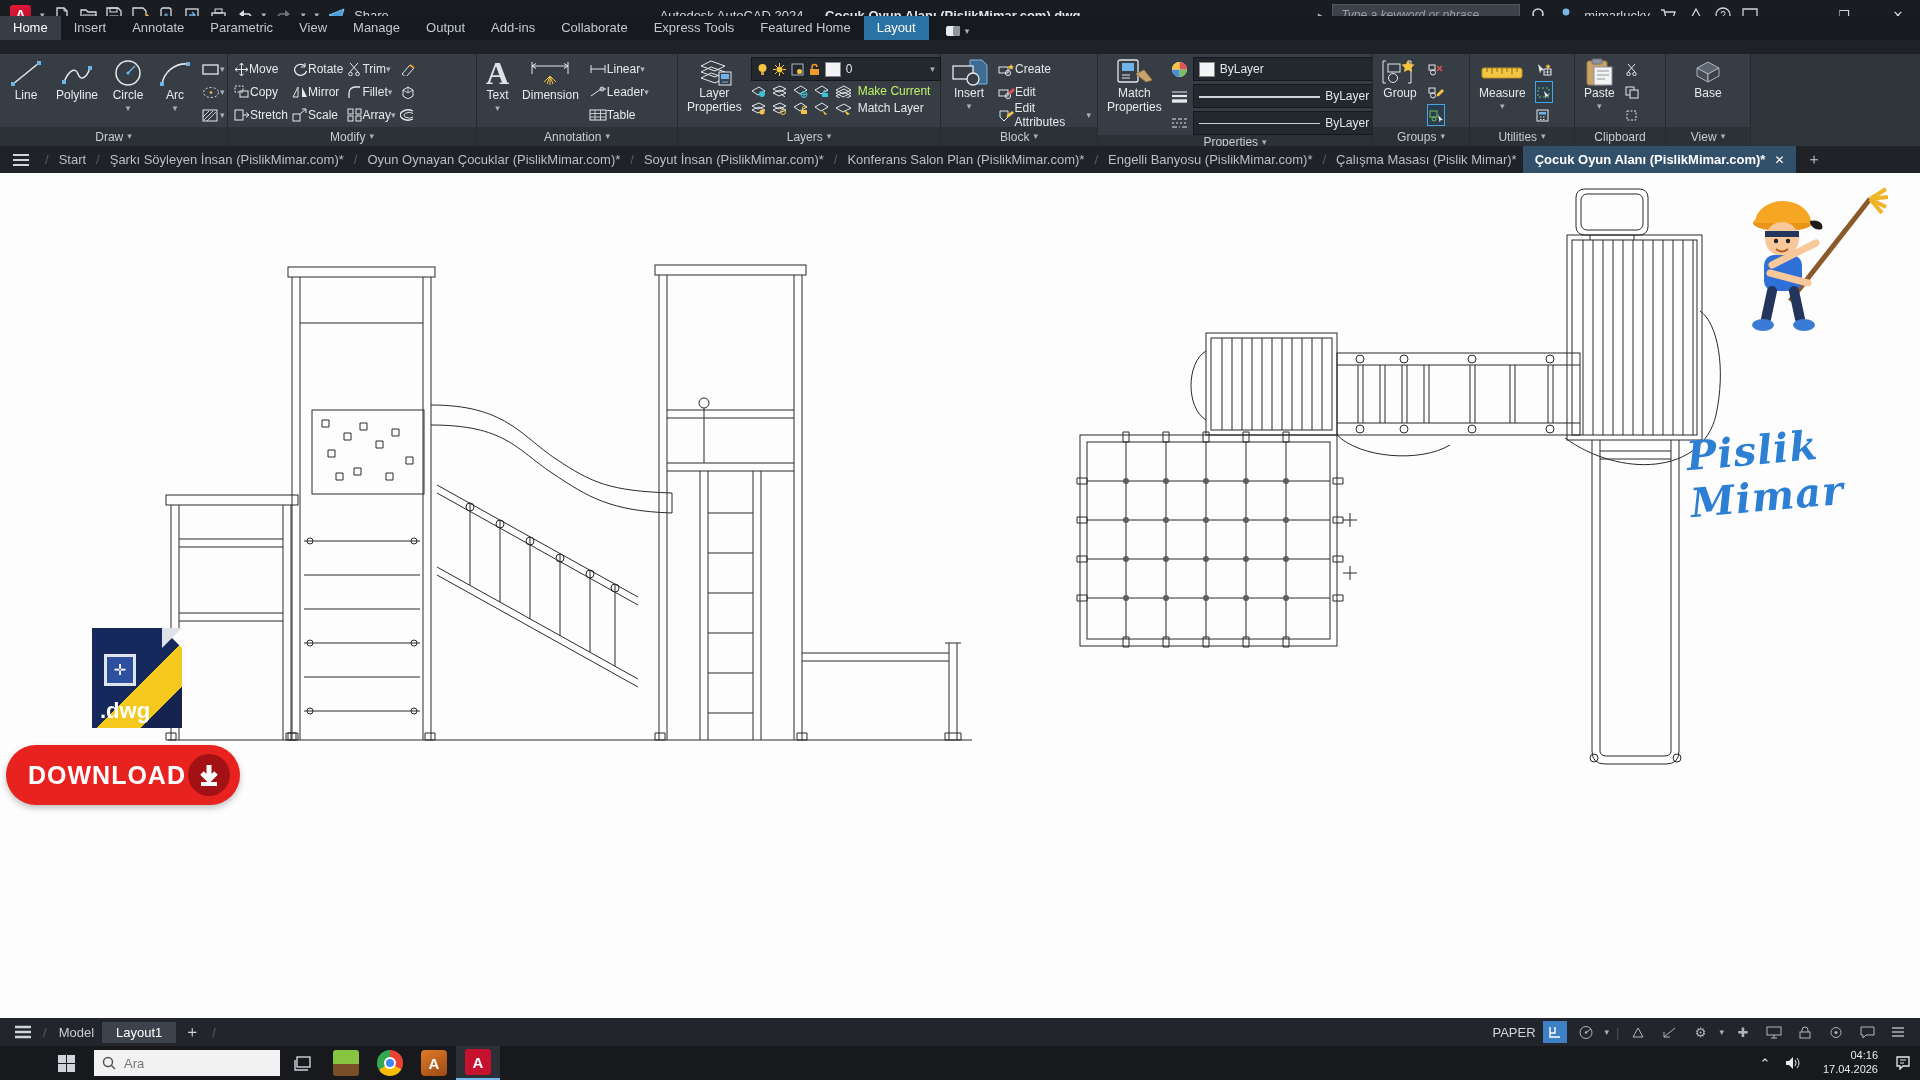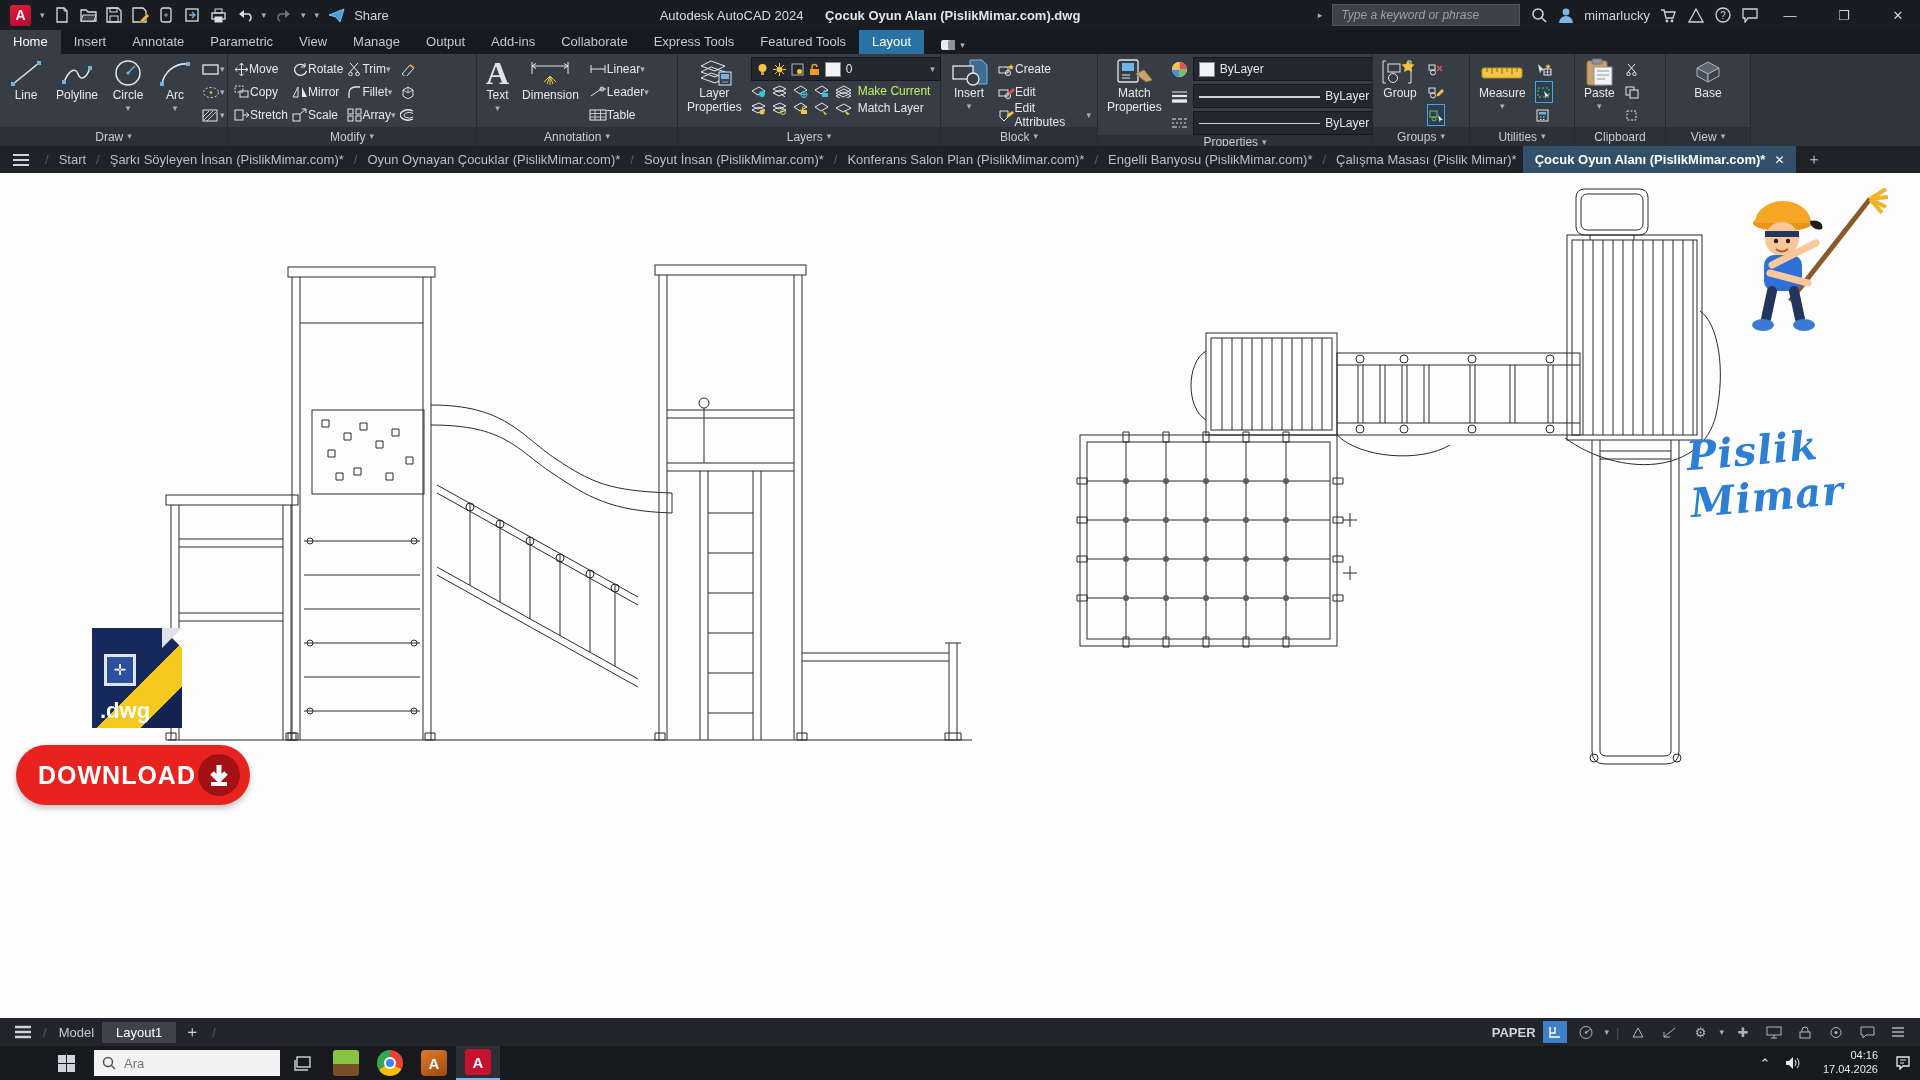--- a/index.html
+++ b/index.html
@@ -14,21 +14,21 @@
   .alogo{width:21px;height:21px;border-radius:3px;background:linear-gradient(160deg,#e51937,#b00d2e);
          color:#fff;font-weight:bold;font-size:14px;display:flex;align-items:center;justify-content:center;}
   .ttl{position:absolute;left:560px;width:620px;text-align:center;color:#d6dade;white-space:nowrap;}
   .ttl b{font-weight:bold;color:#e3e7ea;margin-left:18px;}
   .tright{position:absolute;right:0;top:0;height:30px;display:flex;align-items:center;gap:10px;padding-right:0;}
   .searchbox{width:170px;height:20px;background:#3c4249;border:1px solid #50565e;color:#9aa1a9;
              font-style:italic;font-size:12px;padding:0 8px;font-family:"Liberation Sans",sans-serif;}
   .searchbox::placeholder{color:#9aa1a9;}
   .winbtn{width:44px;height:30px;display:flex;align-items:center;justify-content:center;color:#cfd4da;font-size:13px;}
   
-  #ribbontabs{top:30px;height:24px;background:#16191d;display:flex;align-items:flex-end;color:#c3c9d0;font-size:13px;}
+  #ribbontabs{top:16px;height:24px;background:#16191d;display:flex;align-items:flex-end;color:#c3c9d0;font-size:13px;}
   .rtab{padding:4px 13px;line-height:16px;}
   .rtab.active{background:#373d45;color:#fff;}
   .rtab.context{background:#2a72a3;color:#fff;}
   .rtoggle{margin-left:10px;display:flex;align-items:center;gap:4px;padding:3px 6px;}
   
   #ribbon{top:54px;height:92px;background:#30353c;display:flex;}
   .panel{height:92px;background:#373d45;border-right:1px solid #262b31;display:flex;flex-direction:column;}
   .pbody{flex:1;display:flex;align-items:flex-start;padding:3px 6px 0 6px;gap:7px;}
   .plabel{height:19px;background:#2c3138;color:#c6ccd3;font-size:12px;display:flex;align-items:center;justify-content:center;gap:4px;}
   .bb{display:flex;flex-direction:column;align-items:center;gap:1px;color:#e6e9ec;font-size:12px;padding:1px 3px;}
@@ -52,21 +52,21 @@
              font-family:"DejaVu Serif",serif;font-style:italic;font-weight:bold;font-size:40px;
              transform:rotate(-5deg);letter-spacing:1px;}
   #dwgicon{position:absolute;left:92px;top:455px;width:90px;height:100px;}
   #dwgbody{position:absolute;inset:0;background:linear-gradient(135deg,#16295c 0 55%,#f5c81d 55% 78%,#15244f 78%);}
   #dwgfold{position:absolute;right:0;top:0;width:0;height:0;border-left:20px solid transparent;border-top:20px solid #fdfdfd;}
   #dwgfold2{position:absolute;right:0;top:0;width:0;height:0;border-bottom:20px solid transparent;border-left:20px solid #dfe3e8;}
   #dwgtext{position:absolute;left:0;right:0;bottom:4px;color:#fff;font-weight:bold;font-size:22px;padding-left:8px;
            font-family:"Liberation Sans",sans-serif;}
   #dwgtarget{position:absolute;left:12px;top:26px;width:26px;height:26px;border:3px solid #dfe5ee;background:#2d4f9e;
              display:flex;align-items:center;justify-content:center;color:#fff;font-size:15px;}
-  #dlbtn{position:absolute;left:16px;top:572px;width:234px;height:60px;background:#e8231f;border-radius:30px;
+  #dlbtn{position:absolute;left:6px;top:572px;width:234px;height:60px;background:#e8231f;border-radius:30px;
          display:flex;align-items:center;justify-content:space-between;padding:0 10px 0 22px;box-sizing:border-box;
          box-shadow:0 3px 6px rgba(0,0,0,.25);}
   #dlbtn .dlt{color:#fff;font-weight:bold;font-size:25px;letter-spacing:1px;}
   #dlcirc{width:42px;height:42px;border-radius:50%;background:#a31114;display:flex;align-items:center;justify-content:center;}
   
   #layoutbar{top:1018px;height:28px;background:#22262c;display:flex;align-items:center;color:#c6ccd3;font-size:13px;}
   .lbleft{display:flex;align-items:center;gap:8px;padding-left:14px;}
   .chip{background:#3c434c;color:#fff;padding:3px 14px;}
   .lbright{margin-left:auto;display:flex;align-items:center;gap:7px;padding-right:10px;}
   .sic{width:24px;height:22px;display:flex;align-items:center;justify-content:center;color:#aeb5bd;font-size:13px;}
@@ -209,21 +209,21 @@
   <div class="rtab active">Home</div>
   <div class="rtab">Insert</div>
   <div class="rtab">Annotate</div>
   <div class="rtab">Parametric</div>
   <div class="rtab">View</div>
   <div class="rtab">Manage</div>
   <div class="rtab">Output</div>
   <div class="rtab">Add-ins</div>
   <div class="rtab">Collaborate</div>
   <div class="rtab">Express Tools</div>
-  <div class="rtab">Featured Tools</div>
+  <div class="rtab">Featured Home</div>
   <div class="rtab context">Layout</div>
   <div class="rtoggle">
     <svg width="16" height="12">
         <rect x="1" y="1" width="14" height="10" rx="2" fill="#e8ebee"></rect>
         <rect x="8" y="1" width="7" height="10" rx="2" fill="#8d949c"></rect>
       </svg>
     <span class="cv">▾</span>
   </div>
 </div>
 
@@ -957,21 +957,21 @@
           <path d="M1 2h18M1 7h18M1 12h18" stroke="#cfd4da" stroke-width="2.4"></path>
         </svg>
       </span>
     <span class="slash">/</span>
     <span>Model</span>
     <span class="chip">Layout1</span>
     <span style="font-size:16px;color:#cfd4da">＋</span>
     <span class="slash">/</span>
   </div>
   <div class="lbright">
-    <span style="font-weight:bold;color:#d0d5da">PAPER</span>
+    <span style="font-weight:normal;color:#d0d5da">PAPER</span>
     <span class="sic blue">
         <svg width="14" height="13">
           <path d="M2 1v10h10M2 7h5V1" stroke="#fff" fill="none" stroke-width="1.4"></path>
         </svg>
       </span>
     <span class="sic">
         <svg width="16" height="15">
           <circle cx="8" cy="7.5" r="6" stroke="#aeb5bd" fill="none"></circle>
           <path d="M8 7.5L13 4" stroke="#aeb5bd"></path>
           <circle cx="8" cy="7.5" r="1.2" fill="#aeb5bd"></circle>

